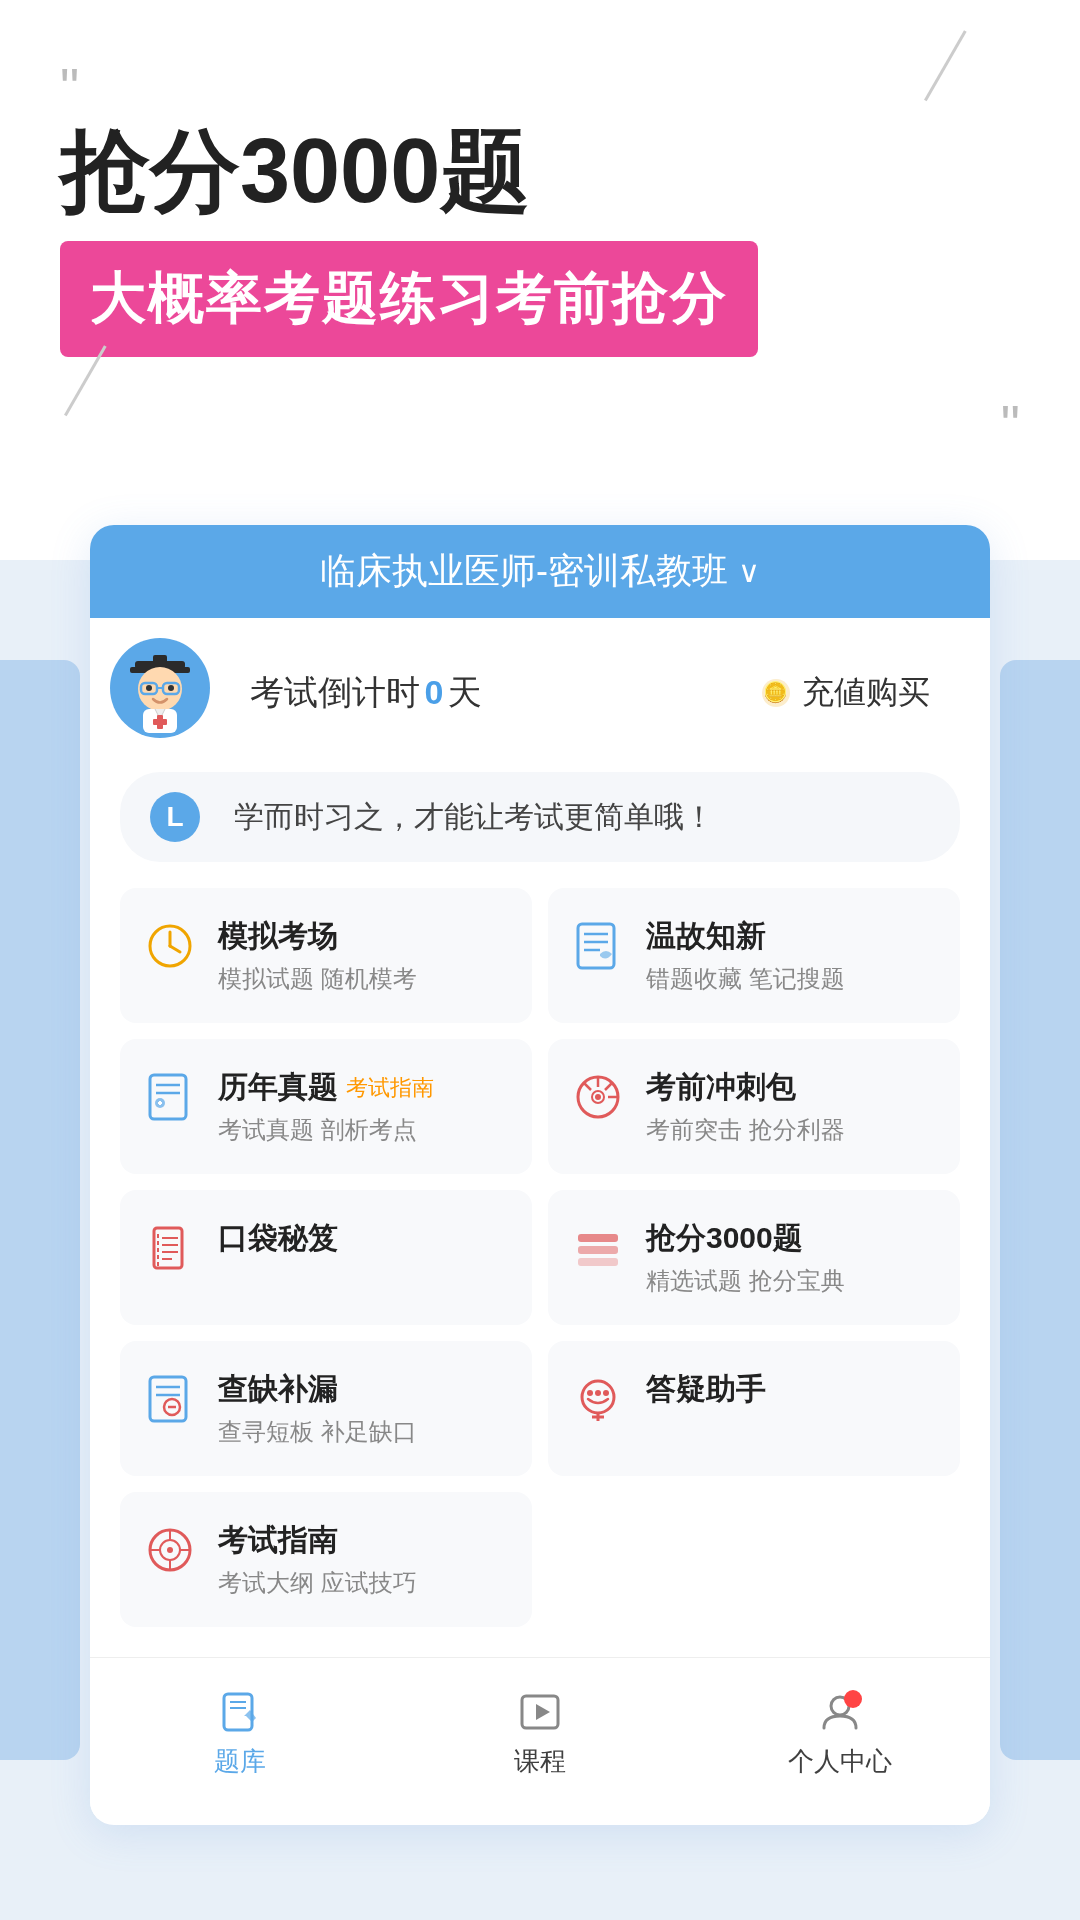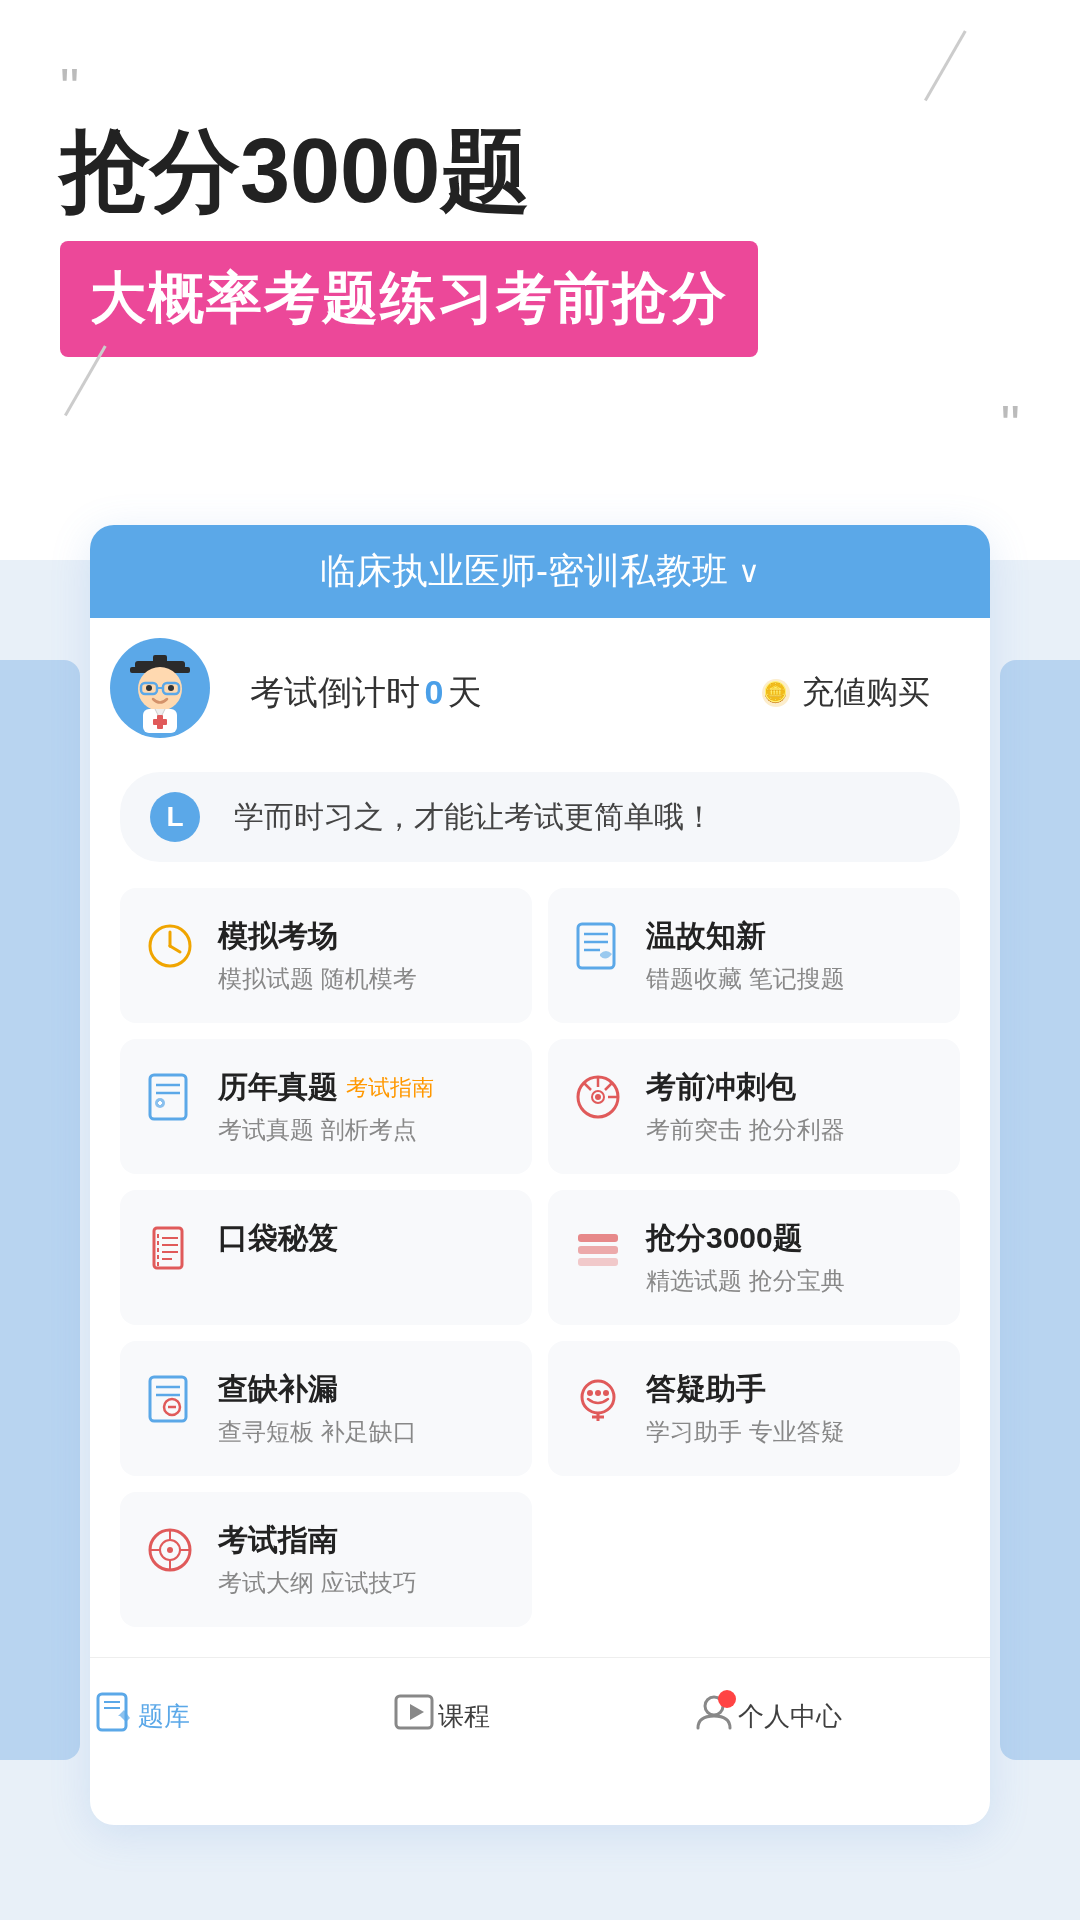--- a/index.html
+++ b/index.html
@@ -265,21 +265,21 @@
       position: relative;
       background: #fff;
       border-top: 1px solid #eee;
       display: flex;
       padding: 20px 0 30px 0;
       z-index: 10;
     }
     .nav-item {
       flex: 1;
       display: flex;
-      flex-direction: row;
+      flex-direction: column;
       align-items: center;
       cursor: pointer;
       padding: 10px 0;
     }
     .nav-icon {
       width: 48px;
       height: 48px;
       margin-bottom: 8px;
       display: flex;
       align-items: center;
@@ -518,21 +518,20 @@
           <circle cx="20" cy="22" r="3" fill="#e05a5a"></circle>
           <circle cx="28" cy="22" r="3" fill="#e05a5a"></circle>
           <circle cx="36" cy="22" r="3" fill="#e05a5a"></circle>
           <path d="M18 28 Q28 36 38 28" fill="none" stroke="#e05a5a" stroke-width="2.5" stroke-linecap="round"></path>
           <line x1="28" y1="42" x2="28" y2="50" stroke="#e05a5a" stroke-width="3"></line>
           <line x1="22" y1="46" x2="34" y2="46" stroke="#e05a5a" stroke-width="3"></line>
         </svg>
       </div>
       <div class="feature-text">
         <div class="feature-name">答疑助手</div>
-        <div class="feature-desc">学习助手 专业答疑</div>
       </div>
     </div>
 
     <div class="feature-item">
       <div class="feature-icon-wrap">
         <svg width="56" height="56" viewBox="0 0 56 56">
           <circle cx="28" cy="28" r="20" fill="none" stroke="#e05a5a" stroke-width="3"></circle>
           <circle cx="28" cy="28" r="10" fill="none" stroke="#e05a5a" stroke-width="2"></circle>
           <line x1="28" y1="8" x2="28" y2="18" stroke="#e05a5a" stroke-width="2"></line>
           <line x1="28" y1="38" x2="28" y2="48" stroke="#e05a5a" stroke-width="2"></line>

